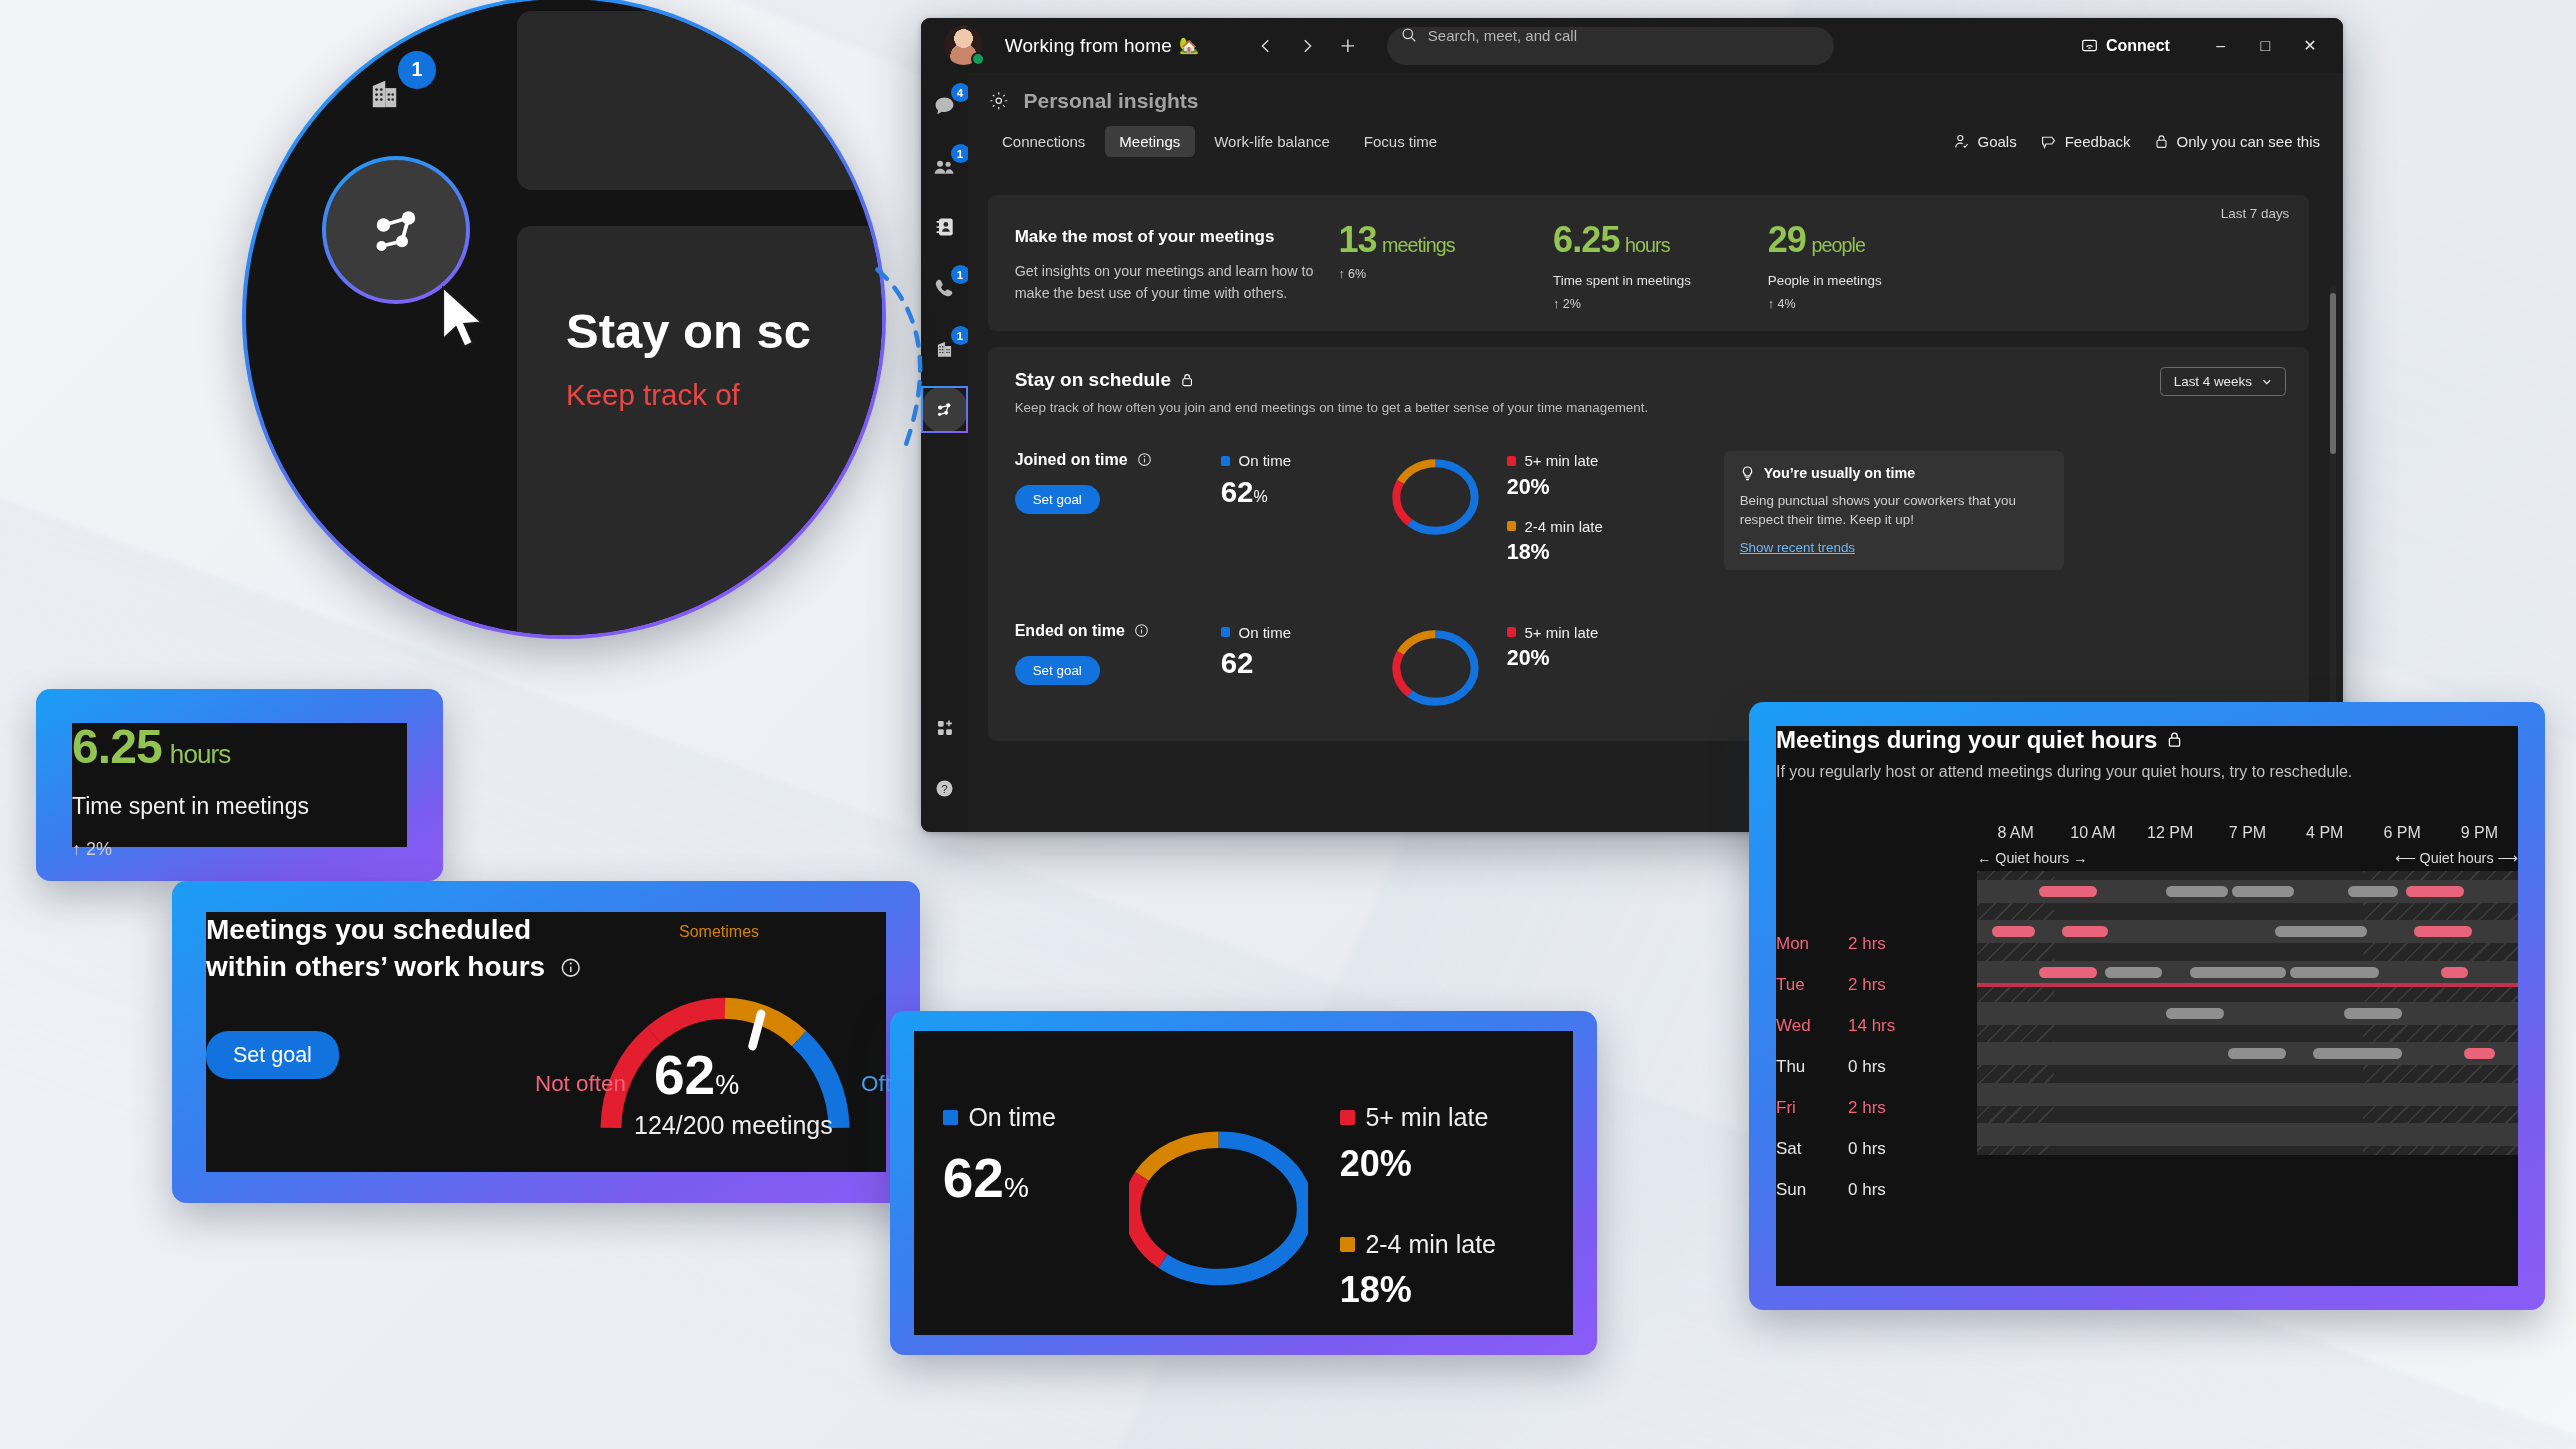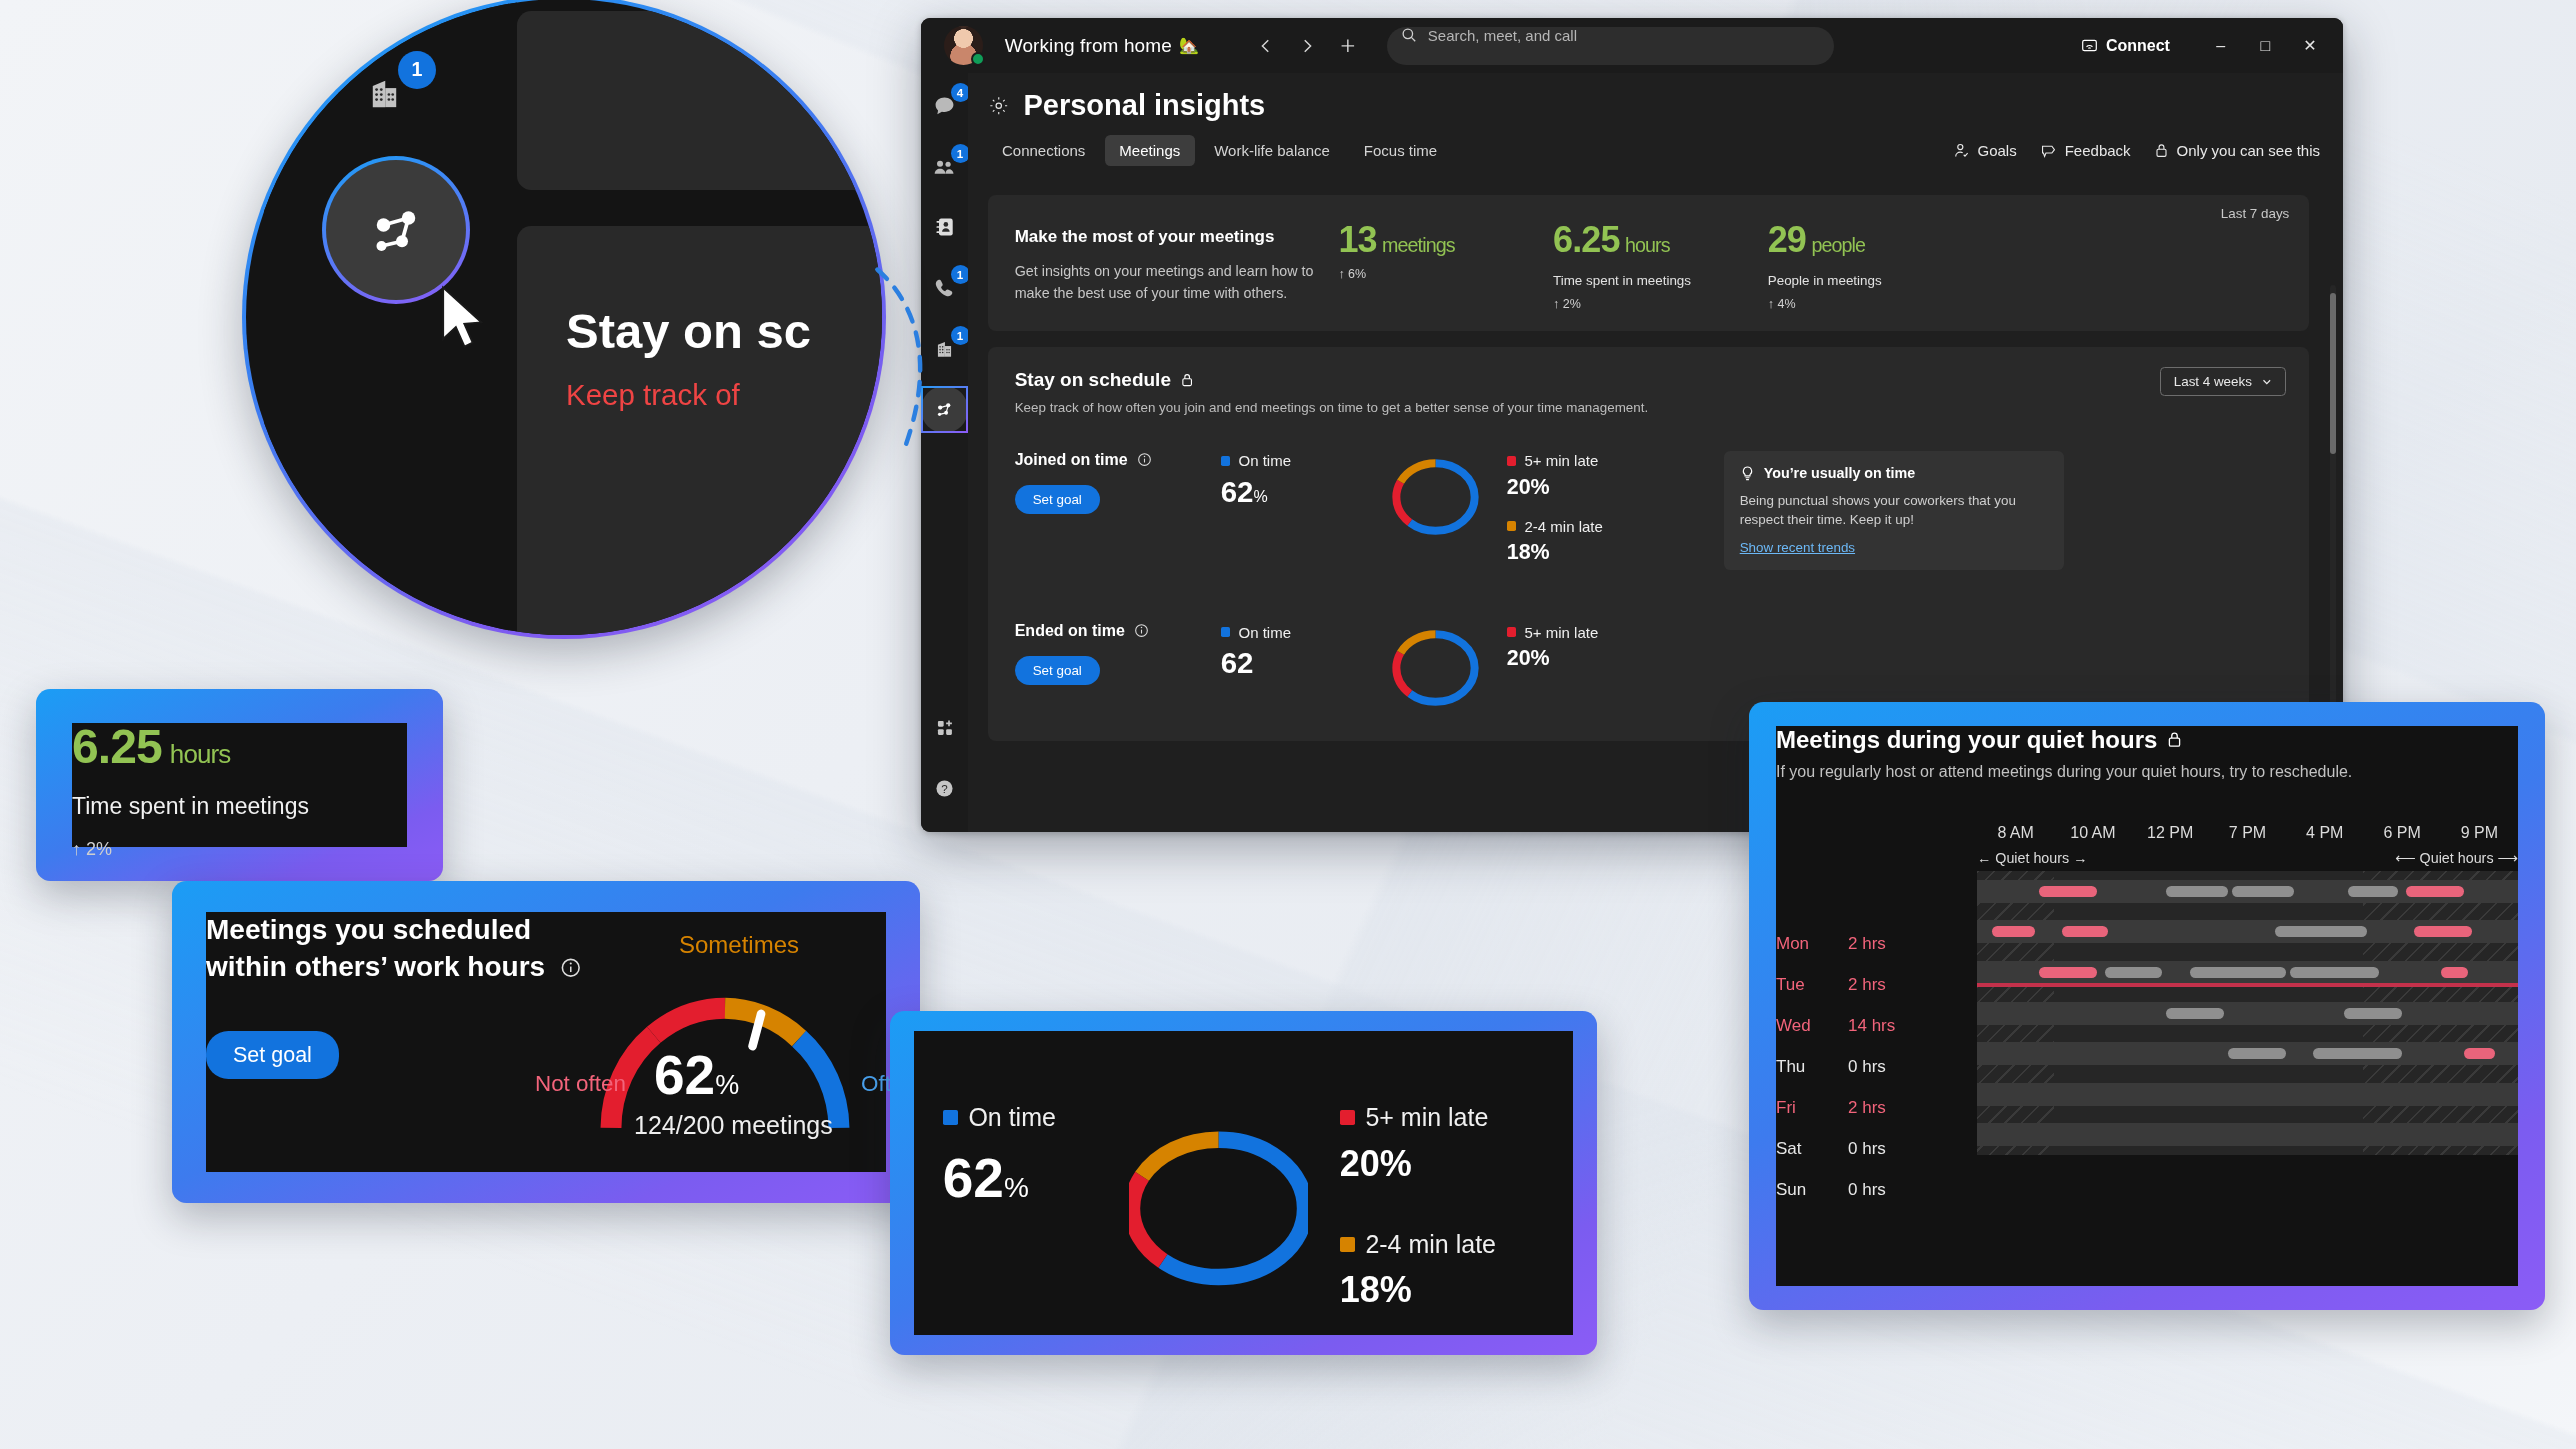--- a/index.html
+++ b/index.html
@@ -59,21 +59,21 @@
     border:2.2px solid; border-image:linear-gradient(140deg,#2b9bf4,#8b5cf6) 1; 
   }
   .rail-badge { position:absolute; top:-2.7px; right:-4.5px; min-width:19px;height:19px;border-radius:9.8px;
     background:#1273de; color:#fff; font-size:11.6px; display:flex;align-items:center;justify-content:center;
     padding:0 4.5px; font-weight:bold; }
   .rail-spacer { flex:1; }
 
   
   .content { position:absolute; left:47px; right:0; top:55px; bottom:0; background:#1f1f1f; overflow:hidden; }
   .page-head { display:flex; align-items:center; gap:14.3px; padding:16px 0 0 19.7px; }
-  .page-title { color:#ffffff; font-size:29px; font-weight:bold; }
+  .page-title { color:#a3a3a3; font-size:21px; font-weight:bold; }
   .tabs-row { display:flex; align-items:center; padding:12.5px 23px 0 19.7px; }
   .tab { color:#d4d4d4; font-size:15px; padding:7.2px 14.3px; border-radius:5.4px; margin-right:5.4px; }
   .tab.active { background:#3d3d3d; color:#fff; }
   .head-actions { margin-left:auto; display:flex; align-items:center; gap:23px; color:#e8e8e8; font-size:15px; }
   .head-actions .ha { display:flex;align-items:center;gap:8px; }
 
   .scroll-area { position:absolute; left:0; right:0; top:106px; bottom:0; }
   .card { background:#292929; border-radius:8px; margin:16px 34px 0 19.7px; position:relative; }
 
   .hero { padding:23px 27px 19.7px 27px; display:flex; align-items:flex-start; }
@@ -559,21 +559,21 @@
         <span>Meetings you scheduled within others’ work hours</span>
         <svg width="21.5" height="21.5" viewBox="0 0 18 18" fill="none" stroke="#dcdcdc" stroke-width="1.3" style="vertical-align:-2.7px;margin-left:7.2px">
             <circle cx="9" cy="9" r="7"></circle>
             <path d="M9 8v4.6"></path>
             <circle cx="9" cy="5.4" r=".9" fill="#dcdcdc" stroke="none"></circle>
           </svg>
       </div>
       <button class="setgoal2">Set goal</button>
     </div>
     <div style="position:relative; width:322px; height:268px; margin-left:-9px">
-      <div style="position:absolute; left:106px; top:19px; color:#d68300; font-size:24px">Sometimes</div>
+      <div style="position:absolute; left:106px; top:11px; color:#d68300; font-size:16px">Sometimes</div>
       <svg viewBox="0 0 320 190" style="position:absolute; left:0; top:43px; width:304px">
         <path d="M40 182 A120 126 0 0 1 85 84" fill="none" stroke="#e31e2e" stroke-width="22" stroke-linecap="butt"></path>
         <path d="M85 84 A120 126 0 0 1 160 56" fill="none" stroke="#e31e2e" stroke-width="22"></path>
         <path d="M160 56 A120 126 0 0 1 238 88" fill="none" stroke="#d68300" stroke-width="22"></path>
         <path d="M238 88 A120 126 0 0 1 280 182" fill="none" stroke="#1273de" stroke-width="22"></path>
         <path d="M198 62 l-9 34" stroke="#fff" stroke-width="9" stroke-linecap="round"></path>
       </svg>
       <div style="position:absolute; left:-38px; top:159px; color:#f2647b; font-size:22.4px">Not often</div>
       <div style="position:absolute; left:288px; top:159px; color:#4aa3f0; font-size:22.4px">Often</div>
       <div style="position:absolute; left:81px; top:131px; color:#fff; font-size:55px; font-weight:bold">

